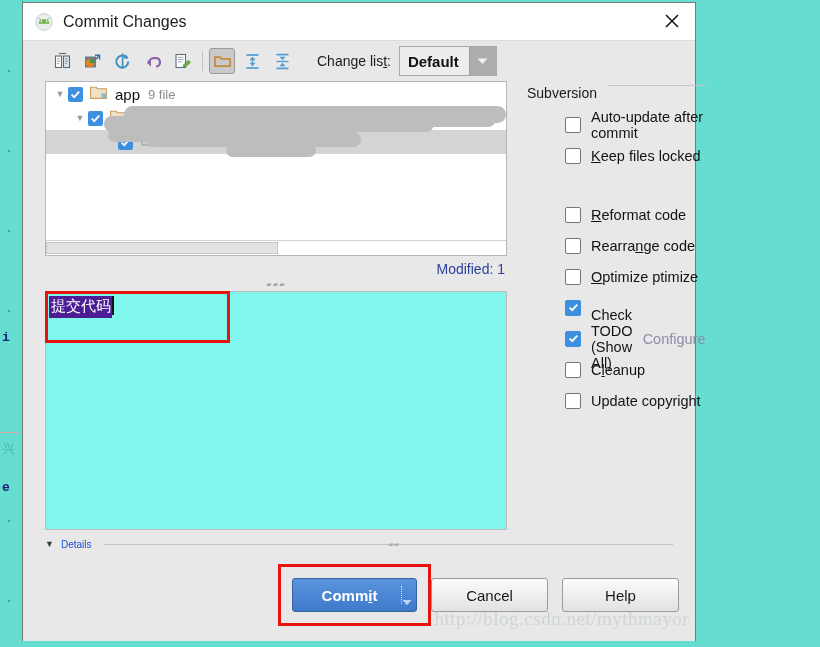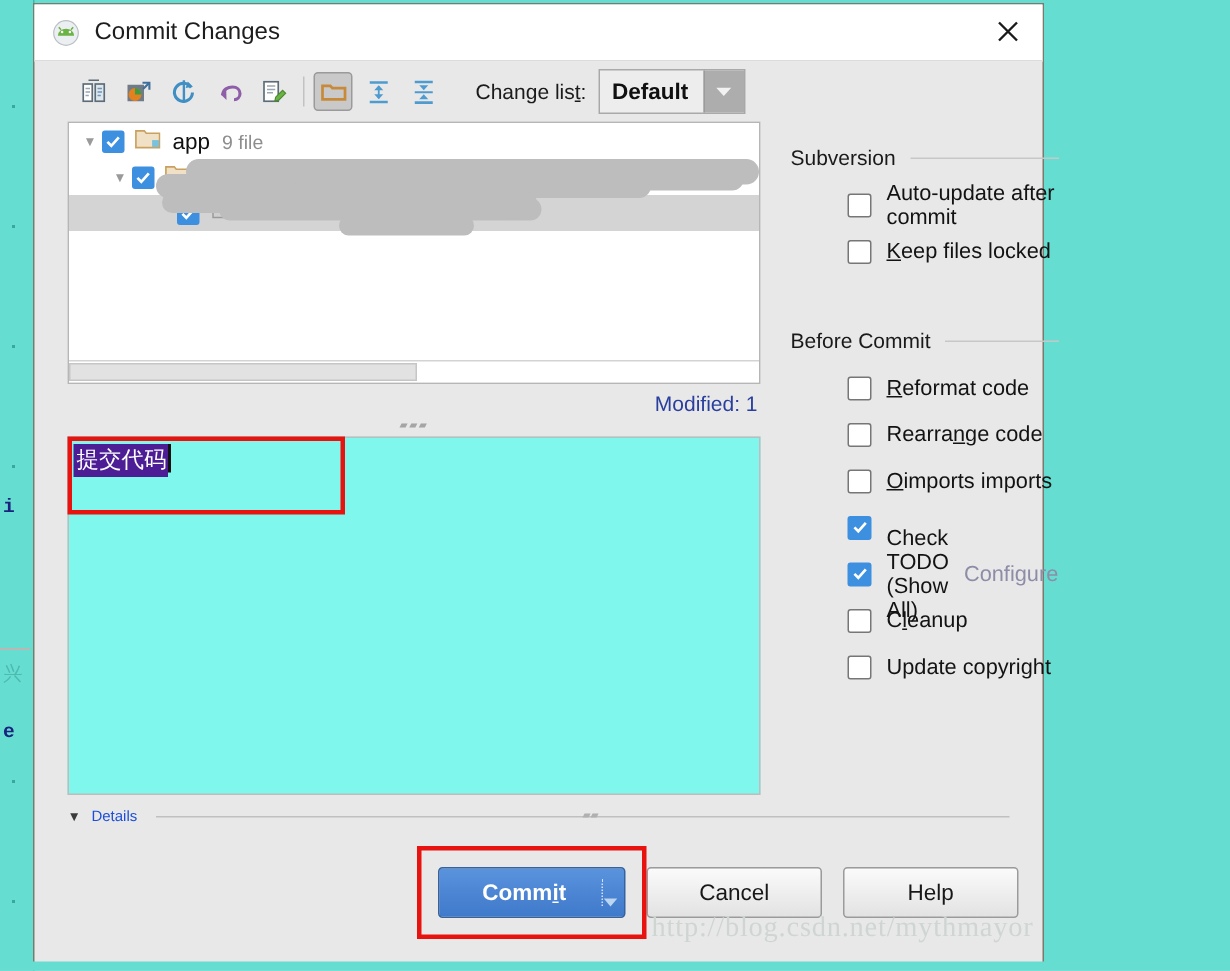--- a/index.html
+++ b/index.html
@@ -87,21 +87,21 @@
     box-sizing:border-box;border:1px solid transparent;border-radius:3px;}
   .cm-ibtn.pressed{background:#c9c9c9;border:1px solid #9a9a9a;}
   .cm-area{flex:1 1 auto;background:#7ff7ec;border:1px solid #bdbdbd;box-sizing:border-box;
     position:relative;min-height:0;padding:4px 0 0 3px;}
   .cm-text{display:inline-block;background:#4c1d95;color:#ffffff;font-size:15px;padding:1px 1px 2px 2px;
     line-height:19px;font-family:"DejaVu Sans","Liberation Sans",sans-serif;}
   .caret{display:inline-block;width:2px;height:19px;background:#111;vertical-align:-4px;}
   .redbox{position:absolute;border:3px solid #e8120f;box-sizing:border-box;pointer-events:none;}
 
   
-  .grp-head{display:flex;align-items:center;margin-top:16px;}
+  .grp-head{display:flex;align-items:flex-start;margin-top:4px;}
   .grp-head .grp-title{font-size:14px;color:#1a1a1a;white-space:nowrap;}
   .grp-head .grp-rule{flex:1 1 auto;height:1px;background:#c7c7c7;margin-left:10px;}
   .chk-row{display:flex;align-items:center;height:31px;padding-left:38px;cursor:pointer;}
   .chk{width:16px;height:16px;box-sizing:border-box;flex:0 0 auto;display:flex;align-items:center;
     justify-content:center;background:#ffffff;border:1px solid #767676;border-radius:2px;}
   .chk.on{background:#3d8fe0;border-color:#3d8fe0;}
   .chk-lbl{margin-left:10px;font-size:14.5px;color:#131313;}
   .chk-lbl u{text-decoration:underline;}
   .cfg-link{margin-left:10px;font-size:14.5px;color:#8d8da8;cursor:pointer;}
 
@@ -330,37 +330,33 @@
       <div class="chk-row">
         <span class="chk"></span>
         <span class="chk-lbl"><span>Auto-update after commit</span></span>
       </div>
       <div class="chk-row">
         <span class="chk"></span>
         <span class="chk-lbl"><u>K</u><span>eep files locked</span></span>
       </div>
 
       <div style="height:20px"></div>
-      <div class="grp-head">
-        <span class="grp-title">Before Commit</span>
-        <span class="grp-rule"></span>
-      </div>
       <div style="height:8px"></div>
 
       <div class="chk-row">
         <span class="chk"></span>
         <span class="chk-lbl"><u>R</u><span>eformat code</span></span>
       </div>
       <div class="chk-row">
         <span class="chk"></span>
         <span class="chk-lbl"><span>Rearra</span><u>n</u><span>ge code</span></span>
       </div>
       <div class="chk-row">
         <span class="chk"></span>
-        <span class="chk-lbl"><u>O</u><span>imports imports</span></span>
+        <span class="chk-lbl"><u>O</u><span>ptimize ptimize</span></span>
       </div>
       <div class="chk-row">
         <span class="chk on">
           <svg width="11" height="11" viewBox="0 0 11 11">
               <path d="M1.6 5.6l2.6 2.6 5-5.6" stroke="#fff" stroke-width="1.8" fill="none"></path>
             </svg>
         </span>
       </div>
       <div class="chk-row">
         <span class="chk on">

